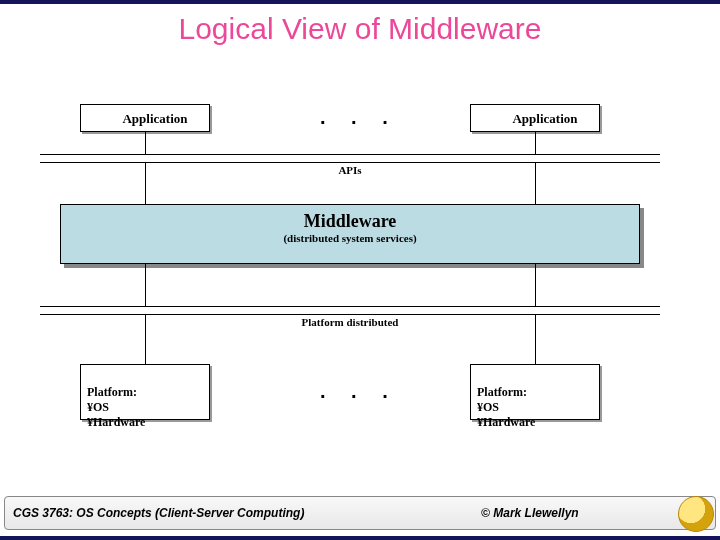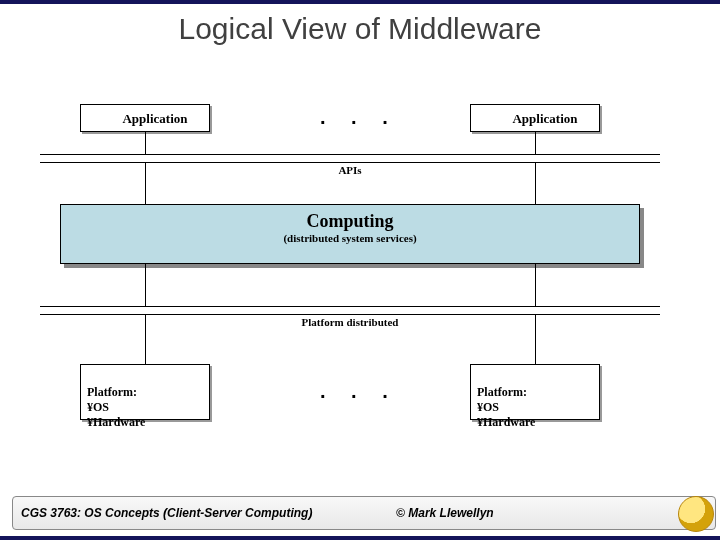--- a/index.html
+++ b/index.html
@@ -15,21 +15,21 @@
   .slide {
     width: 720px;
     height: 540px;
     border-top: 4px solid #14145a;
     border-bottom: 4px solid #14145a;
     position: relative;
   }
   .title {
     text-align: center;
     font-size: 30px;
-    color: #404040;
+    color: #ec4899;
     margin-top: 8px;
     font-family: Arial, Helvetica, sans-serif;
   }
   .diagram {
     position: absolute;
     left: 40px;
     top: 100px;
     width: 620px;
     height: 360px;
   }
@@ -100,37 +100,37 @@
     font-size: 18px;
   }
   .mwbar .l2 {
     font-family: Liberation Serif, serif;
     font-weight: bold;
     font-size: 11px;
   }
   
   .footer {
     position: absolute;
-    left: 12px;
+    left: 4px;
     right: 4px;
     bottom: 6px;
     height: 34px;
     border: 1px solid #888;
     background: linear-gradient(#f8f8f8,#e8e8e8);
     border-radius: 4px;
     display: flex;
     align-items: center;
     font-size: 12px;
     font-weight: bold;
     font-style: italic;
     padding: 0 8px;
   }
   .footer .left  { flex: 1.8; text-align: left; }
   .footer .mid   { flex: 1;   text-align: center; }
-  .footer .right { flex: 1.3; text-align: left; padding-right: 40px;}
+  .footer .right { flex: 1.3; text-align: center; padding-right: 40px;}
   .logo {
     position: absolute;
     right: 6px;
     bottom: 4px;
     width: 36px;
     height: 36px;
     border-radius: 50%;
     background: radial-gradient(circle at 35% 35%, #ffe680 0 45%, #d4a20a 46% 100%);
     border: 1px solid #b8860b;
   }
@@ -151,21 +151,21 @@
     <div class="vconn" style="left:495px; top:28px; height:22px;"></div>
 
     <div class="hline" style="top:50px;"></div>
     <div class="hline" style="top:58px;"></div>
     <div class="label" style="top:60px;">APIs</div>
 
     <div class="vconn" style="left:105px;  top:58px; height:42px;"></div>
     <div class="vconn" style="left:495px; top:58px; height:42px;"></div>
 
     <div class="mwbar" style="top:100px;">
-      <div class="l1">Computing</div>
+      <div class="l1">Middleware</div>
       <div class="l2">(distributed system services)</div>
     </div>
 
     <div class="vconn" style="left:105px;  top:160px; height:42px;"></div>
     <div class="vconn" style="left:495px; top:160px; height:42px;"></div>
 
     <div class="hline" style="top:202px;"></div>
     <div class="hline" style="top:210px;"></div>
     <div class="label" style="top:212px;">Platform distributed</div>
 

